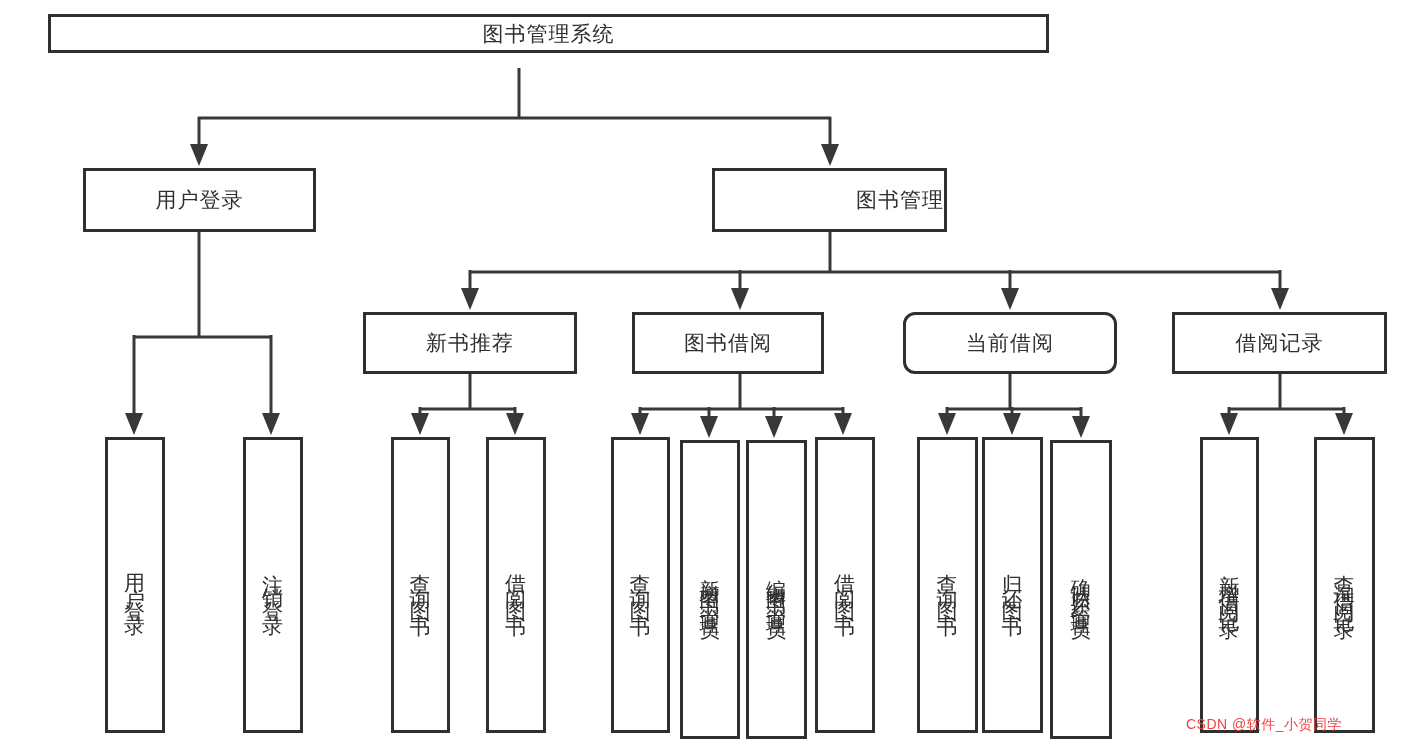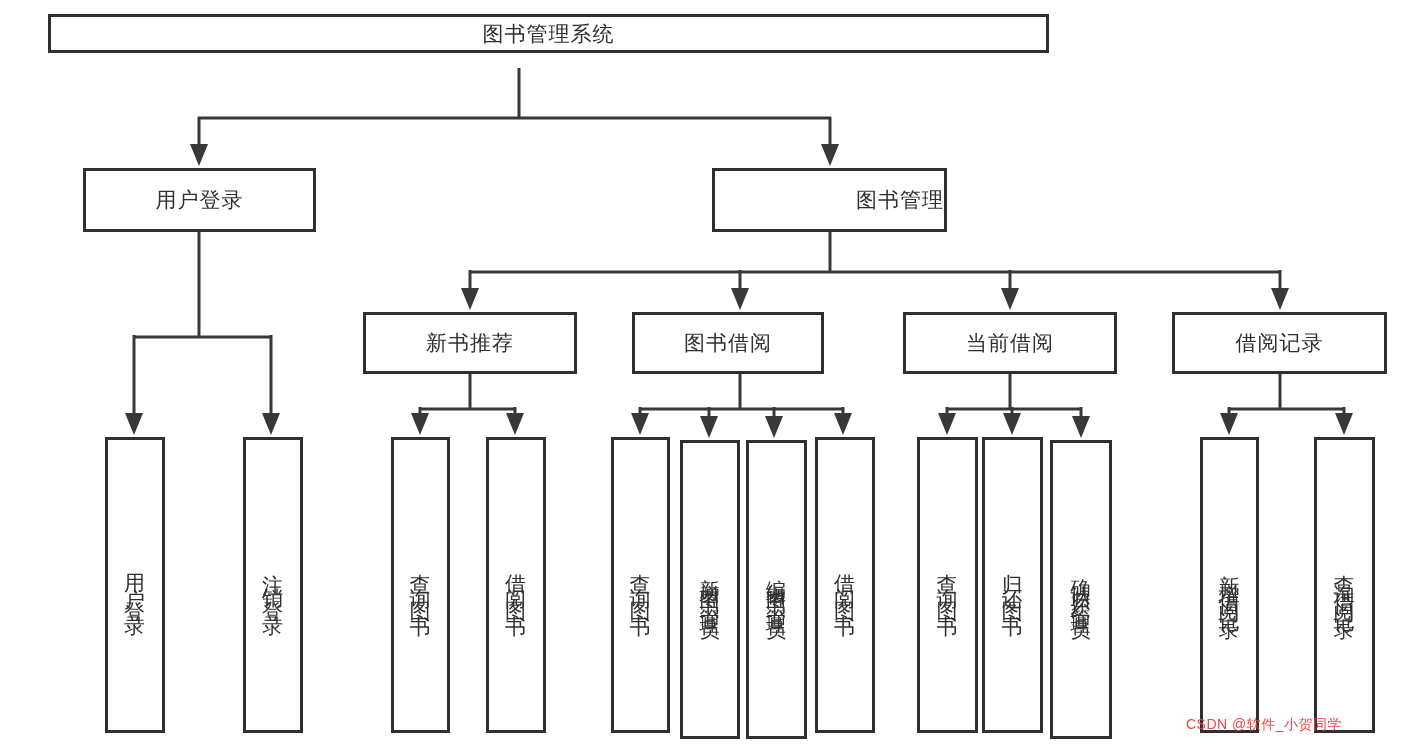--- a/index.html
+++ b/index.html
@@ -31,21 +31,21 @@
   }
   .ls4{letter-spacing:14px;}
   .ls6{letter-spacing:9px;}
   .ls9{font-size:20px;letter-spacing:6px;}
   
   .n-root          {left:4px;  top:14px;  width:1001px;height:39px;margin-left:44px;}
   .n-user-login    {left:83px;  top:168px; width:233px; height:64px;}
   .n-book-mgmt     {left:712px; top:168px; width:235px; height:64px;justify-content:flex-end;}
   .n-new-book      {left:363px; top:312px; width:214px; height:62px;}
   .n-book-borrow   {left:632px; top:312px; width:192px; height:62px;}
-  .n-current-borrow{left:903px; top:312px; width:214px; height:62px;}
+  .n-current-borrow{left:903px; top:312px; width:214px; height:62px;border-radius:12px;}
   .n-borrow-record {left:1172px;top:312px; width:215px; height:62px;}
   .n-a1{left:105px; top:437px;width:60px;height:296px;}
   .n-a2{left:243px; top:437px;width:60px;height:296px;}
   .n-b1{left:391px; top:437px;width:59px;height:296px;}
   .n-b2{left:486px; top:437px;width:60px;height:296px;}
   .n-c1{left:611px; top:437px;width:59px;height:296px;}
   .n-c2{left:680px; top:440px;width:60px;height:299px;}
   .n-c3{left:746px; top:440px;width:61px;height:299px;}
   .n-c4{left:815px; top:437px;width:60px;height:296px;}
   .n-d1{left:917px; top:437px;width:61px;height:296px;}

